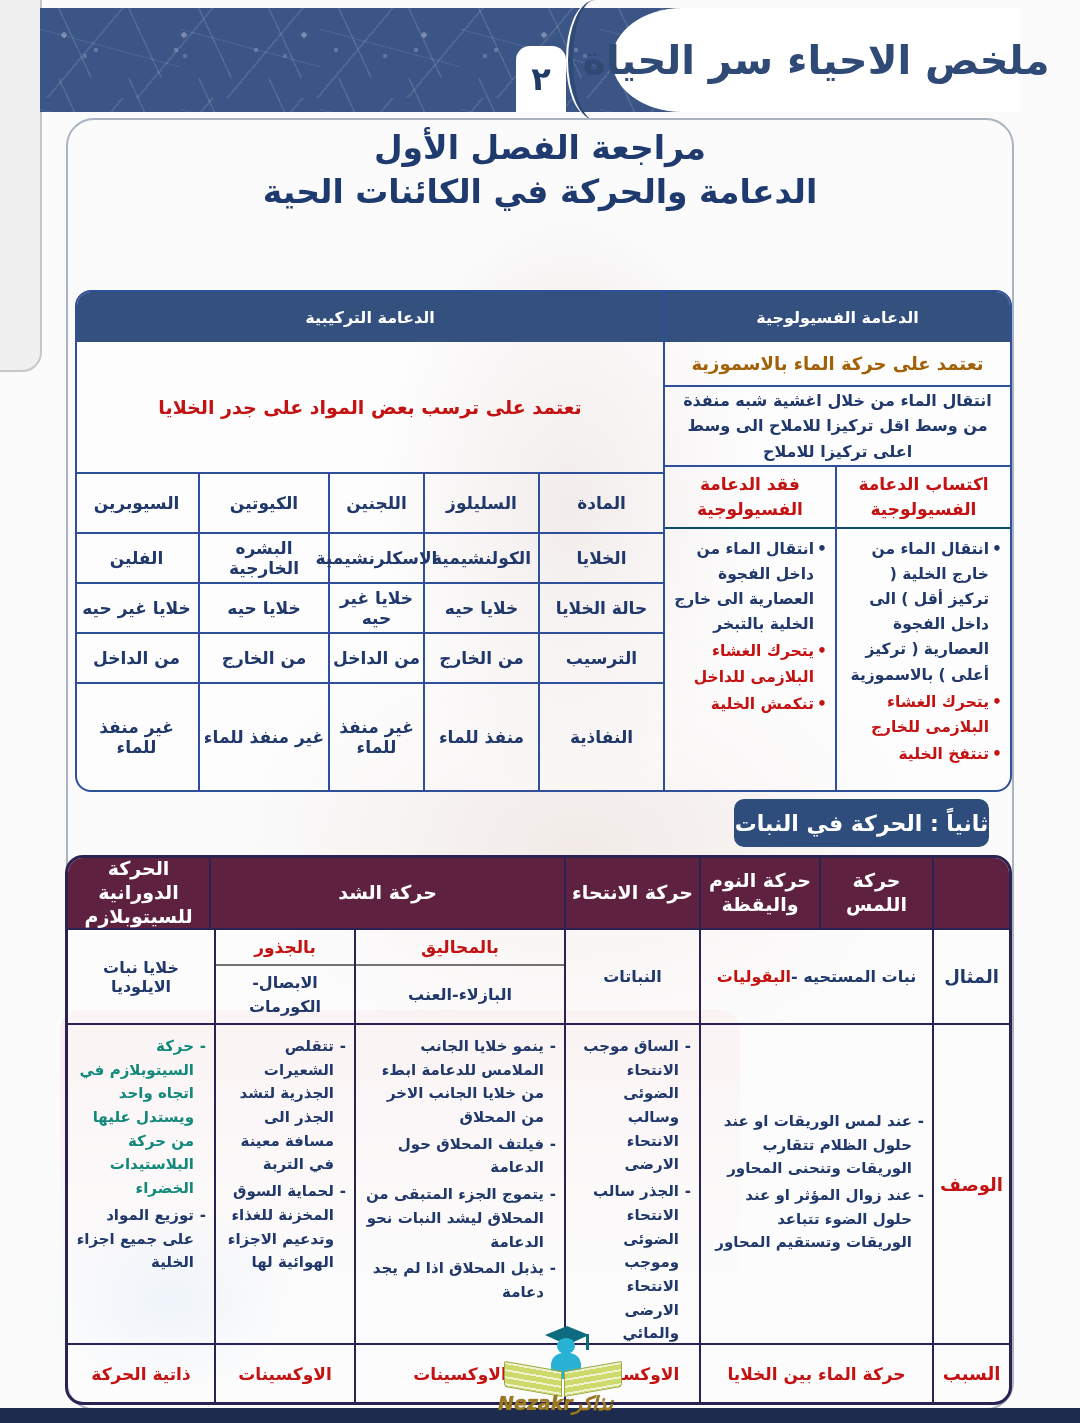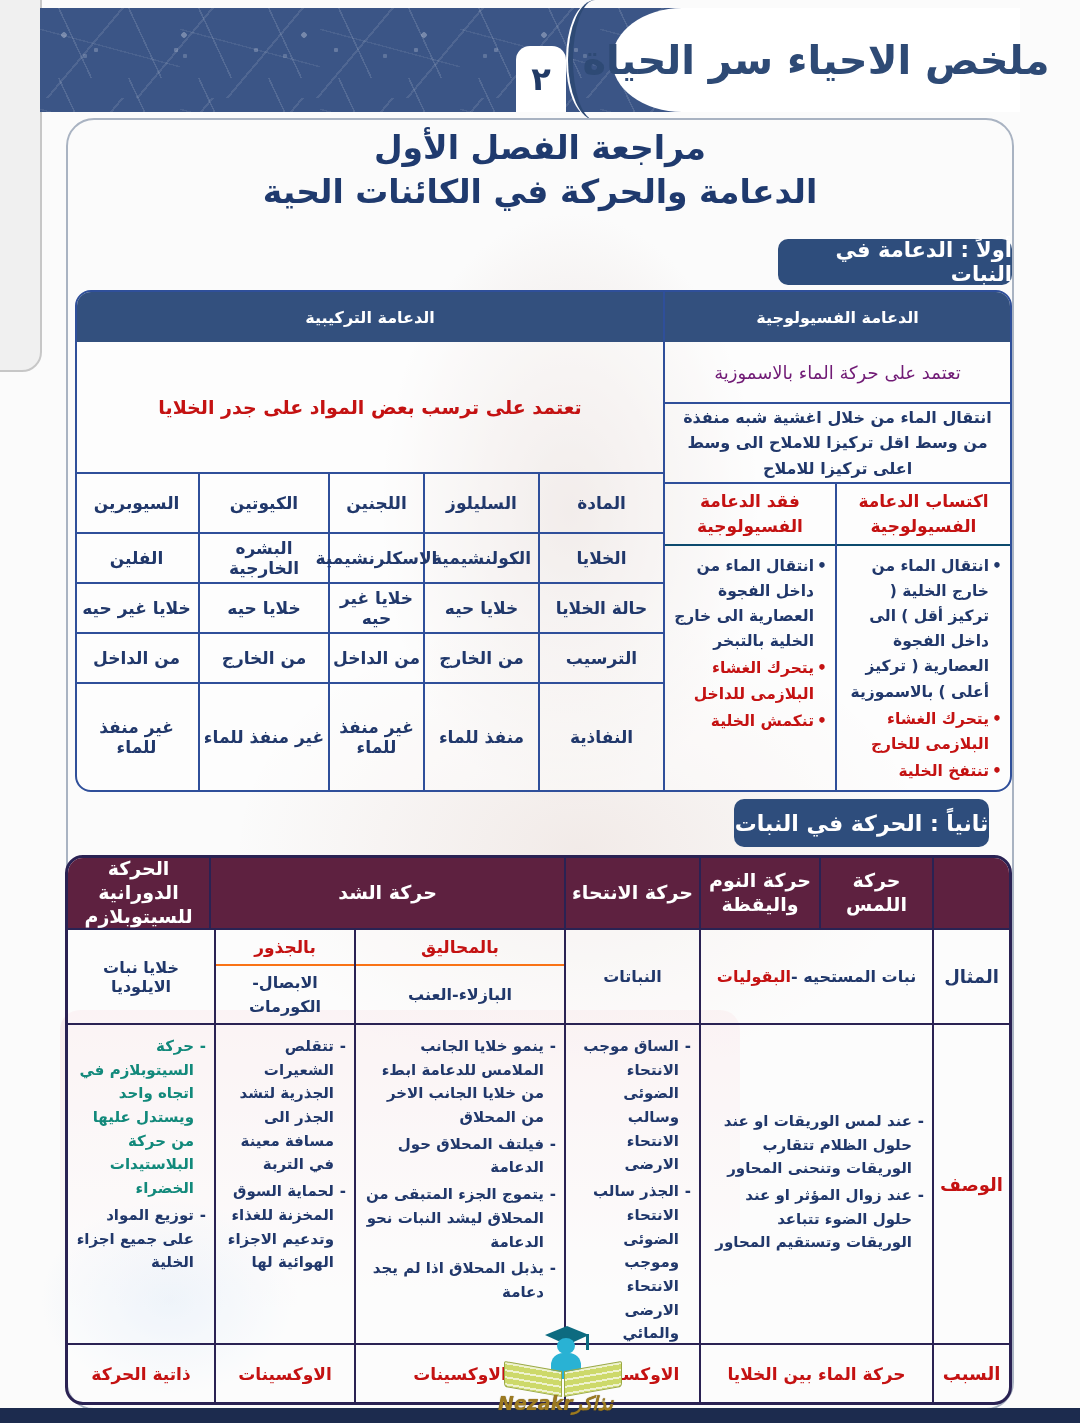--- a/index.html
+++ b/index.html
@@ -69,22 +69,22 @@
   .tbl1 { position:absolute; left:75px; top:290px; width:937px; height:502px;
     border:2px solid #2f4f9a; border-radius:16px; overflow:hidden;
     display:flex; flex-direction:column; direction:rtl; background:rgba(255,255,255,.45); }
   .tbl1 .hrow { display:flex; height:50px; flex:none; }
   .tbl1 .hcell { background:#33507e; color:#fff; font-size:16px; font-weight:bold;
     display:flex; align-items:center; justify-content:center; }
   .tbl1 .hcell.phys { width:347px; border-left:2px solid #2f4f9a; }
   .tbl1 .hcell.struct { flex:1; }
   .tbl1 .brow { display:flex; flex:1; min-height:0; }
   .phys-body { width:347px; border-left:2px solid #2f4f9a; display:flex; flex-direction:column; }
-  .phys-intro { height:60px; flex:none; display:flex; align-items:center; justify-content:center;
-    color:#701a75; font-size:18px; font-weight:normal; }
+  .phys-intro { height:43px; flex:none; display:flex; align-items:center; justify-content:center;
+    color:#a16207; font-size:18px; font-weight:bold; }
   .phys-detail { height:80px; flex:none; border-top:2px solid #2f4f9a; padding:4px 8px;
     display:flex; align-items:center; justify-content:center; text-align:center;
     color:#21386b; font-size:16px; font-weight:bold; line-height:1.6; }
   .phys-cols { flex:1; display:flex; border-top:2px solid #2f4f9a; min-height:0; }
   .phys-col { display:flex; flex-direction:column; }
   .phys-col.gain { width:175px; border-left:2px solid #2f4f9a; }
   .phys-col.loss { flex:1; }
   .sub-head { height:62px; flex:none; border-bottom:2px solid #0c4a6e; color:#c41212;
     font-size:17px; font-weight:bold; display:flex; align-items:center; justify-content:center;
     text-align:center; line-height:1.5; padding:0 6px; }
@@ -130,21 +130,21 @@
   .w-rot { flex:1; }
   .t2-example { height:95px; flex:none; border-top:2px solid #2a2253; }
   .t2-desc { height:320px; flex:none; border-top:2px solid #2a2253; }
   .t2-cause { flex:1; border-top:2px solid #2a2253; }
   .cc { display:flex; align-items:center; justify-content:center; text-align:center;
     font-size:16px; font-weight:bold; color:#21386b; padding:2px 6px; }
   .rowlabel { display:flex; align-items:center; justify-content:center;
     font-size:18px; font-weight:bold; color:#21386b; }
   .rowlabel.red { color:#c41212; }
   .subsplit { display:flex; flex-direction:column; }
-  .subsplit .sshead { height:36px; flex:none; border-bottom:2px solid #f97316;
+  .subsplit .sshead { height:36px; flex:none; border-bottom:2px solid #737373;
     display:flex; align-items:center; justify-content:center;
     color:#c41212; font-size:17px; font-weight:bold; }
   .subsplit .ssval { flex:1; display:flex; align-items:center; justify-content:center;
     text-align:center; color:#21386b; font-size:16px; font-weight:bold; padding:2px 8px; line-height:1.5; }
   .desccell { padding:10px 8px; }
   .desccell.vcenter { display:flex; flex-direction:column; justify-content:center; }
   .causecell { display:flex; align-items:center; justify-content:center; text-align:center;
     color:#c41212; font-size:17px; font-weight:bold; padding:2px; }
 
   
@@ -189,21 +189,20 @@
     <div class="page-tab">
       <span>٢</span>
     </div>
   </div>
 
   <div class="frame"></div>
 
   <div class="title1">مراجعة الفصل الأول</div>
   <div class="title2">الدعامة والحركة في الكائنات الحية</div>
 
-  <div class="badge badge1">أولاً : الدعامة في النبات</div>
 
   <div class="tbl1">
     <div class="hrow">
       <div class="hcell phys">الدعامة الفسيولوجية</div>
       <div class="hcell struct">الدعامة التركيبية</div>
     </div>
     <div class="brow">
       <div class="phys-body">
         <div class="phys-intro">تعتمد على حركة الماء بالاسموزية</div>
         <div class="phys-detail">انتقال الماء من خلال اغشية شبه منفذة من وسط اقل تركيزا للاملاح الى وسط اعلى تركيزا للاملاح</div>

